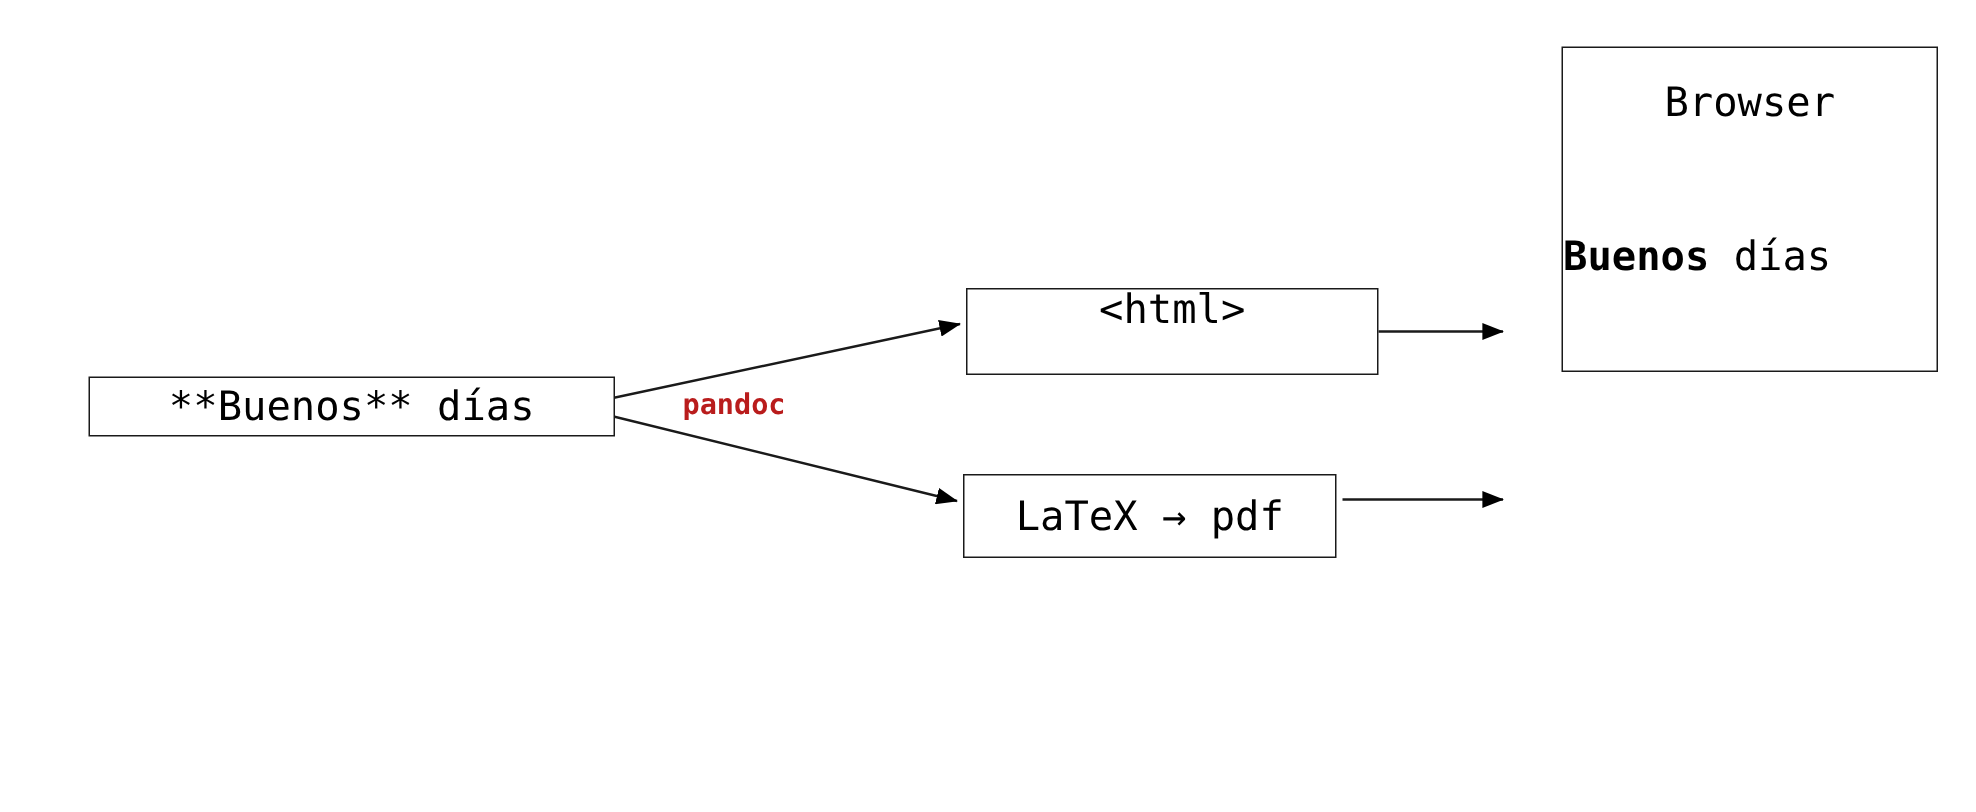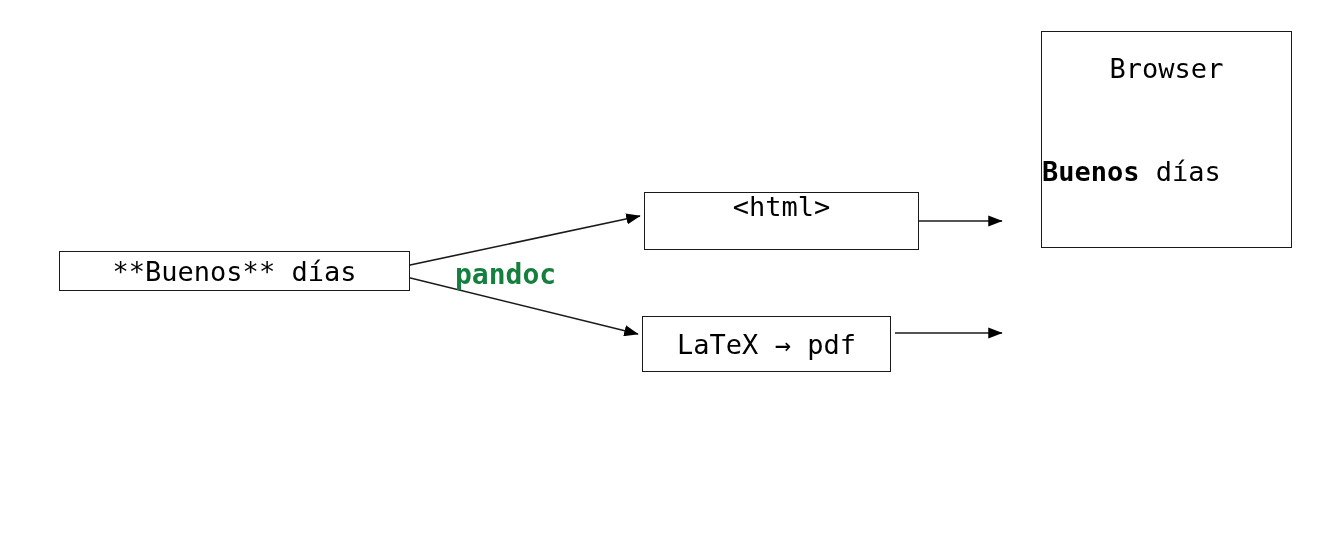--- a/index.html
+++ b/index.html
@@ -105,24 +105,24 @@
     white-space: pre;
   }
   #browser-node .viewer-body { top: 126px; }
   .viewer-body .b { font-weight: bold; }
 
   
   #pandoc-label {
     position: absolute;
     left: 455px;
     top: 261px;
-    font-size: 28px;
+    font-size: 19px;
     font-weight: bold;
     line-height: 1;
-    color: #15803d;
+    color: #b91c1c;
     white-space: pre;
   }
 
   
   #edges {
     position: absolute;
     left: 0;
     top: 0;
     width: 1317px;
     height: 541px;

